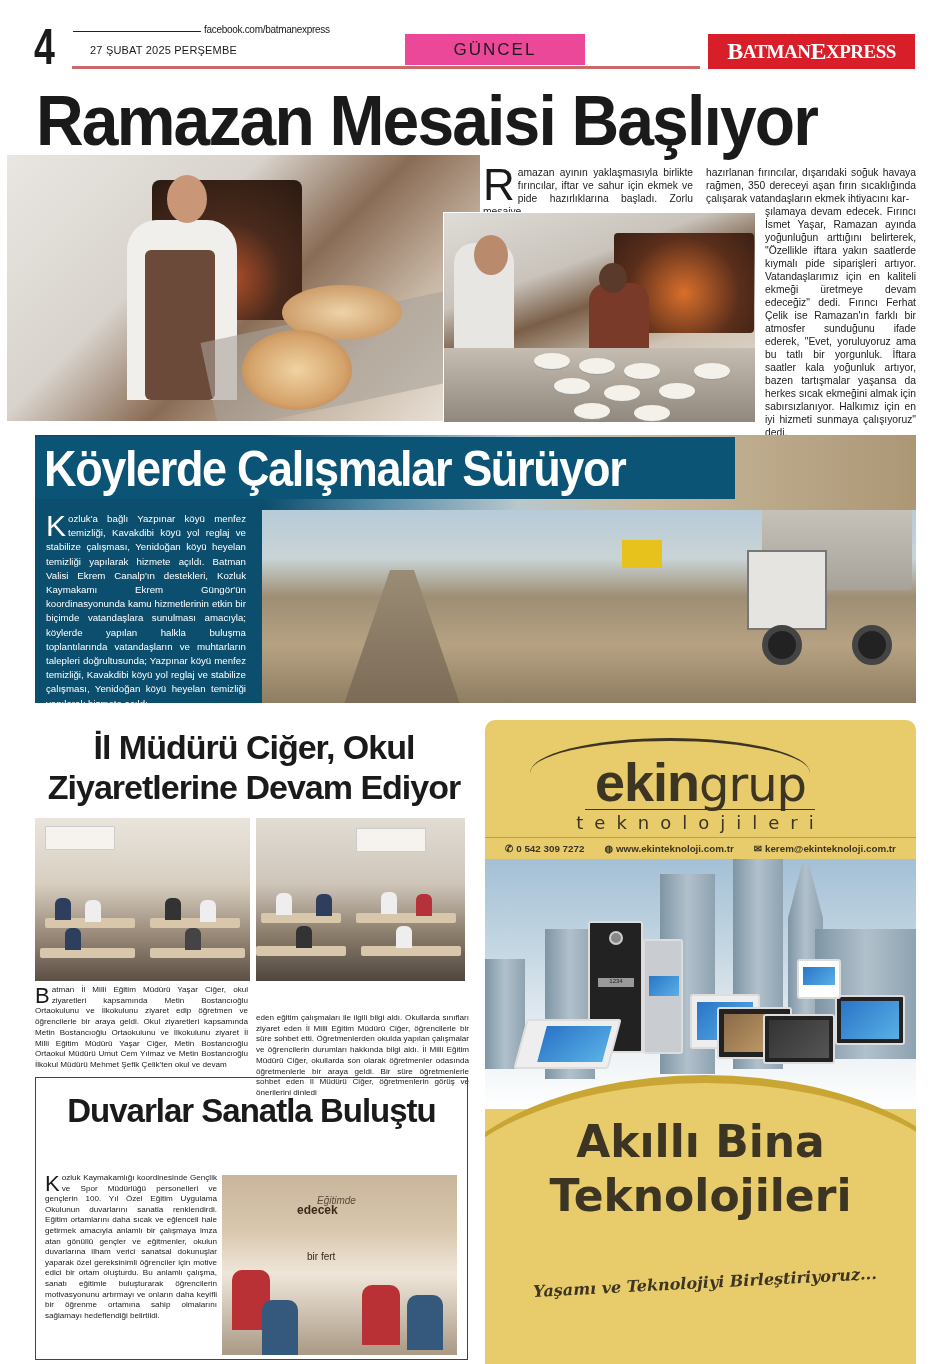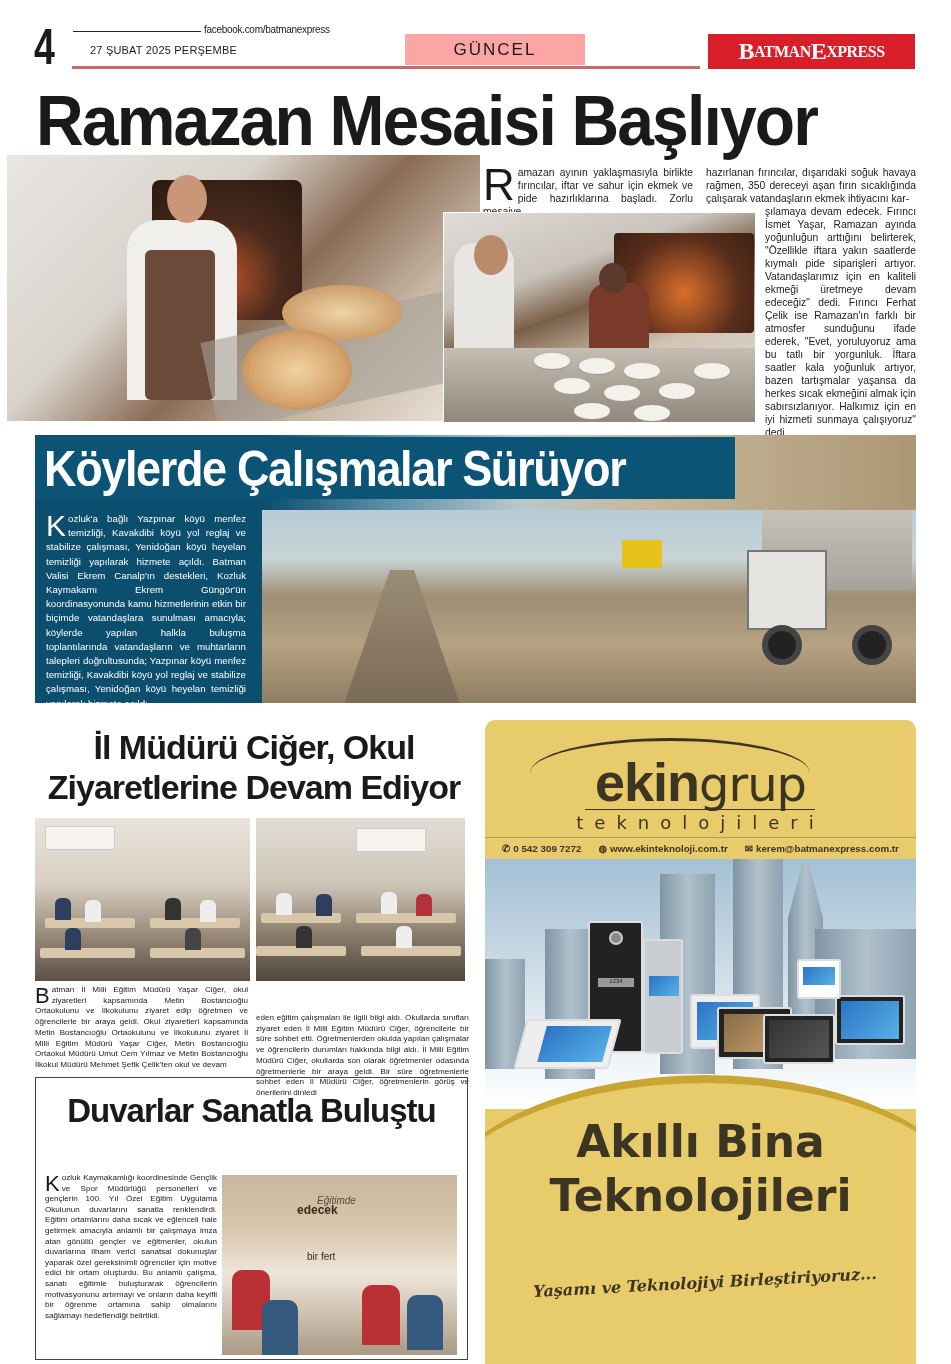--- a/index.html
+++ b/index.html
@@ -4,24 +4,24 @@
 <style>
   * { box-sizing: border-box; margin: 0; padding: 0; }
   body { width: 951px; height: 1364px; background: #ffffff; font-family: "Liberation Sans", sans-serif; color: #1a1a1a; position: relative; overflow: hidden; }
   .abs { position: absolute; }
 
   
   .page-num { left: 34px; top: 24px; font-size: 50px; font-weight: 900; line-height: 46px; font-family: "Liberation Sans", sans-serif; transform: scaleX(0.75); transform-origin: left; }
   .fb-line { left: 73px; top: 31px; width: 128px; height: 1px; background: #222; }
   .fb-text { left: 204px; top: 24px; font-size: 10px; font-family: "Liberation Sans Narrow", "Liberation Sans", sans-serif; letter-spacing: -0.3px; }
   .date { left: 90px; top: 44px; font-size: 11px; letter-spacing: 0.2px; }
-  .section-tab { left: 405px; top: 34px; width: 180px; height: 31px; background: #fca5a5; display: flex; align-items: center; justify-content: center; font-size: 17px; letter-spacing: 2px; font-weight: 400; }
+  .section-tab { left: 405px; top: 34px; width: 180px; height: 31px; background: #ec4899; display: flex; align-items: center; justify-content: center; font-size: 17px; letter-spacing: 2px; font-weight: 400; }
   .red-rule { left: 72px; top: 66px; width: 628px; height: 3px; background: #c96a6a; }
   .brand { left: 708px; top: 34px; width: 207px; height: 35px; background: #d81e28; color: #fff; display: flex; align-items: center; justify-content: center; font-family: "Liberation Serif", serif; font-weight: 700; font-size: 24px; letter-spacing: -0.5px; }
-  .brand .small { font-size: 16px; }
+  .brand .small { font-size: 19px; }
 
   
   .h1 { left: 36px; top: 85px; width: 880px; font-size: 71px; font-weight: 900; line-height: 72px; letter-spacing: -2px; white-space: nowrap; transform: scaleX(0.93); transform-origin: left; }
 
   .photo { overflow: hidden; }
   .photo-bakery1 { left: 7px; top: 155px; width: 473px; height: 266px; background: linear-gradient(135deg,#e9e6e2 0%,#d8d3cc 35%,#8a6c55 55%,#c7b7a5 75%,#efe9e0 100%); }
   .photo-bakery2 { left: 443px; top: 212px; width: 313px; height: 211px; background: linear-gradient(160deg,#dfdcd7 0%,#c9c3bb 30%,#7a5f48 45%,#d0c4b4 65%,#e8e3db 100%); border: 1px solid #fff; }
   .oven-mouth { left: 145px; top: 25px; width: 150px; height: 140px; border-radius: 8px; background: radial-gradient(circle at 50% 70%, #b5512a 0%, #4a2a1c 45%, #2a1a12 100%); }
   .baker-head { left: 160px; top: 20px; width: 40px; height: 48px; border-radius: 50%; background: #c99678; }
   .baker-body { left: 120px; top: 65px; width: 110px; height: 180px; background: #f1efec; border-radius: 30px 30px 0 0; }
@@ -225,21 +225,21 @@
     <span>
         <span>✆</span>
         <span>0 542 309 7272</span>
       </span>
     <span>
         <span>◍</span>
         <span>www.ekinteknoloji.com.tr</span>
       </span>
     <span>
         <span>✉</span>
-        <span>kerem@batmanexpress.com.tr</span>
+        <span>kerem@ekinteknoloji.com.tr</span>
       </span>
   </div>
   <div class="abs ad-city">
     <div class="abs bldg" style="left:60px;top:70px;width:50px;height:150px"></div>
     <div class="abs bldg" style="left:175px;top:15px;width:55px;height:200px"></div>
     <div class="abs bldg" style="left:248px;top:0px;width:50px;height:210px"></div>
     <div class="abs bldg" style="left:303px;top:5px;width:35px;height:180px;clip-path:polygon(40% 0,60% 0,100% 30%,100% 100%,0 100%,0 30%)"></div>
     <div class="abs bldg" style="left:330px;top:70px;width:101px;height:130px"></div>
     <div class="abs bldg" style="left:0px;top:100px;width:40px;height:110px"></div>
     <div class="abs device" style="left:103px;top:62px;width:55px;height:132px;background:#222">

